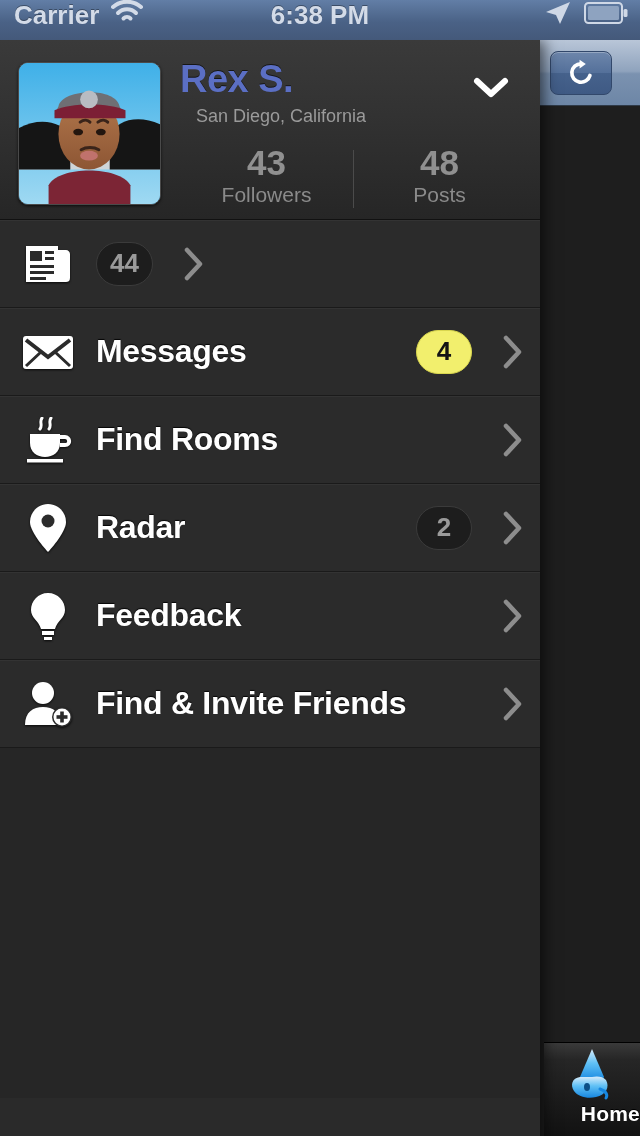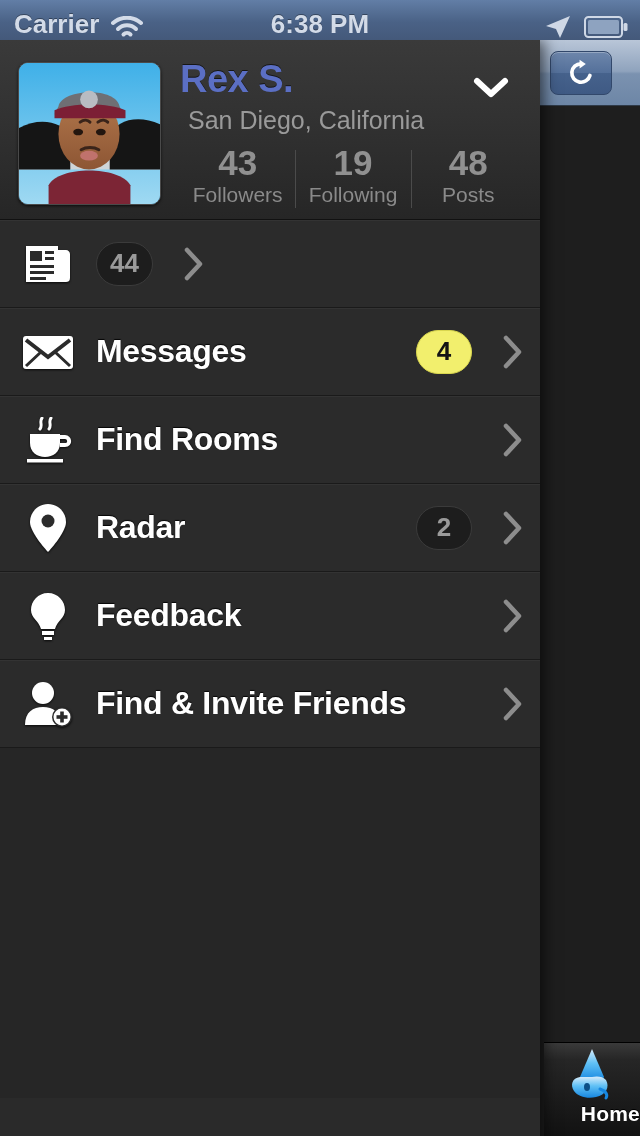--- a/index.html
+++ b/index.html
@@ -41,21 +41,21 @@
   #tab-home-label {
     color:#fff; font-size:21px; font-weight:bold; letter-spacing:.2px;
     text-shadow:0 -1px 0 #000; margin-top:1px;text-align:right;
   }
 
   
   #statusbar {
     position:absolute; left:0; top:0; width:640px; height:40px;
     background:linear-gradient(to bottom,#5f7characters 0%,#4b6286 100%);
     background:linear-gradient(to bottom,#627ea6 0%,#4a6286 55%,#44597a 100%);
-    display:flex; align-items:flex-end; z-index:30;
+    display:flex; align-items:flex-start; z-index:30;
   }
   #sb-carrier {
     color:#d3dbe8; font-size:26px; font-weight:bold; margin-left:14px;
     text-shadow:0 -1px 0 rgba(0,0,0,.35);
   }
   #sb-wifi { margin-left:12px; display:flex; align-items:center; }
   #sb-time {
     position:absolute; left:0; right:0; text-align:center;
     color:#d3dbe8; font-size:26px; font-weight:bold;
     text-shadow:0 -1px 0 rgba(0,0,0,.35);
@@ -84,22 +84,22 @@
     box-shadow:0 1px 3px rgba(0,0,0,.7);
     background:#5aaede;
   }
   #avatar-art { position:absolute; inset:0; }
   #profile-name {
     position:absolute; left:180px; top:18px;
     color:#5b6fc4; font-size:38px; font-weight:bold; letter-spacing:-.5px;
     text-shadow:0 -1px 0 rgba(0,0,0,.6);
   }
   #profile-location {
-    position:absolute; left:188px; top:66px;
-    color:#9a9a9a; font-size:25px;
+    position:absolute; left:196px; top:66px;
+    color:#9a9a9a; font-size:18px;
   }
   #profile-disclosure {
     position:absolute; right:26px; top:28px; width:46px; height:40px;
     display:flex; align-items:center; justify-content:center;
   }
   #stats {
     position:absolute; left:180px; right:14px; top:104px; height:72px;
     display:flex;
   }
   .stat { flex:1; text-align:center; position:relative; }
@@ -211,24 +211,20 @@
         <svg width="40" height="26" viewBox="0 0 40 26">
           <path d="M6 6 L20 19 L34 6" fill="none" stroke="#ffffff" stroke-width="6" stroke-linecap="round" stroke-linejoin="round"></path>
         </svg>
       </div>
       <div id="stats">
         <div class="stat">
           <div class="stat-value">43</div>
           <div class="stat-label">Followers</div>
         </div>
         <div class="stat">
-          <div class="stat-value">19</div>
-          <div class="stat-label">Following</div>
-        </div>
-        <div class="stat">
           <div class="stat-value">48</div>
           <div class="stat-label">Posts</div>
         </div>
       </div>
     </div>
 
     <div id="menu">
 
       <div class="menu-row">
         <div class="menu-icon">

